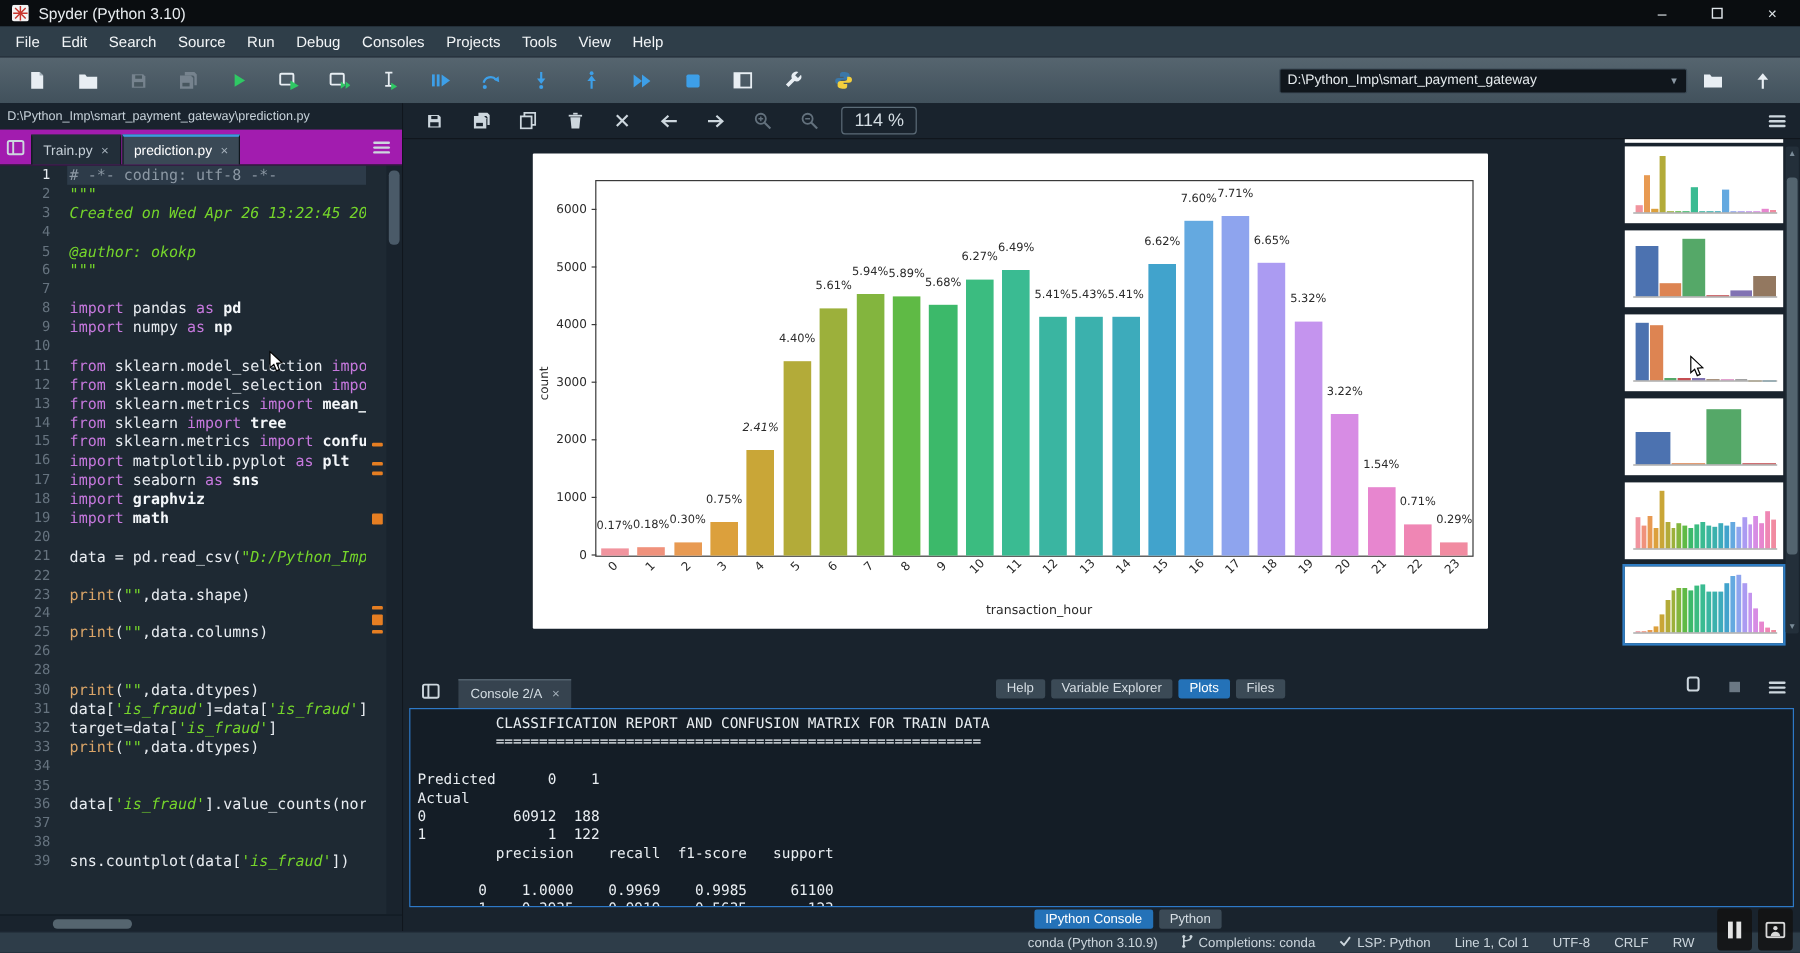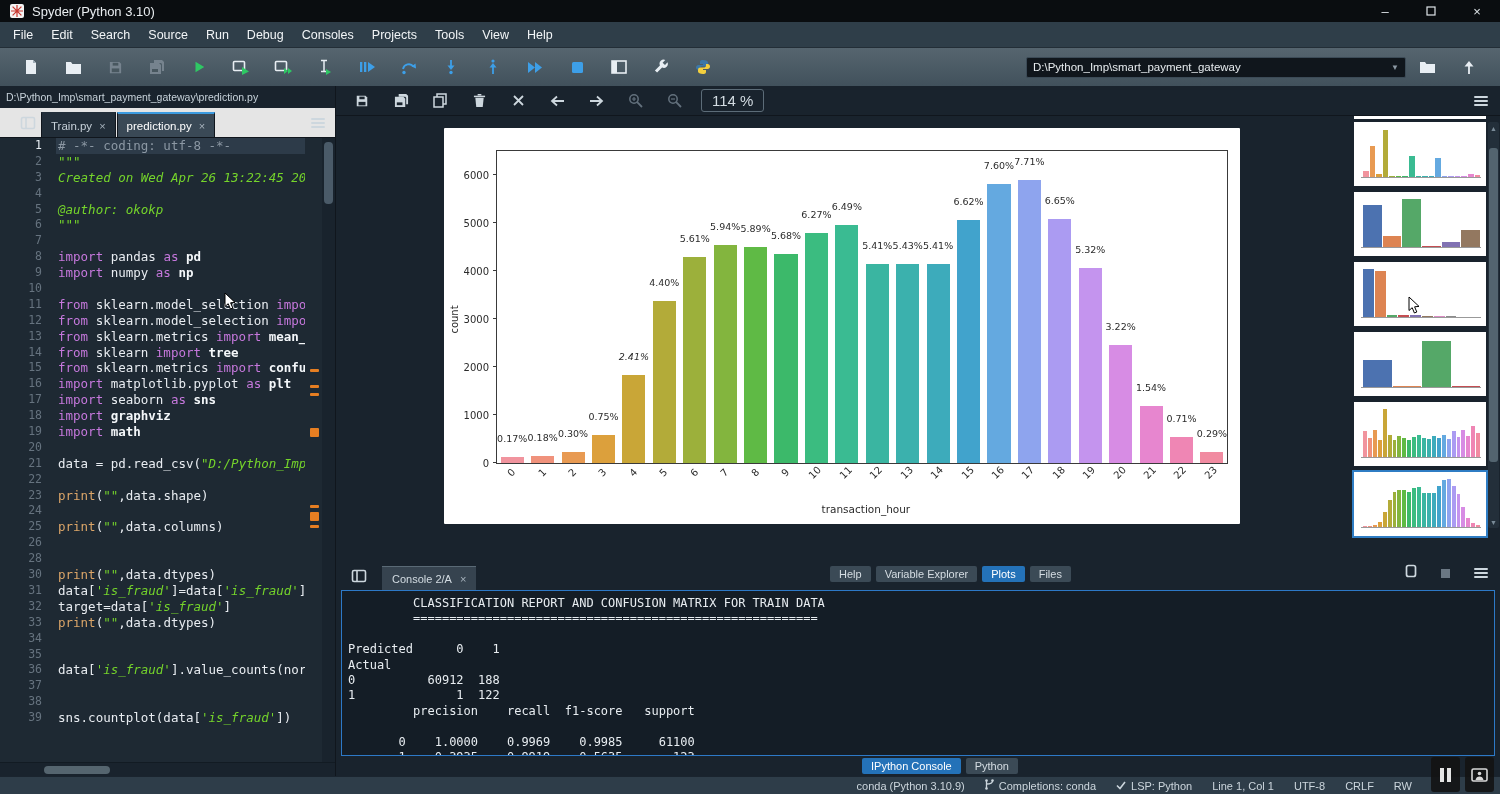--- a/index.html
+++ b/index.html
@@ -13,27 +13,27 @@
 .wbtns{margin-left:auto;display:flex;height:100%}
 .wbtn{width:46px;display:flex;align-items:center;justify-content:center;color:#dfe5e9;font-size:13px}
 
 
 .menubar{position:absolute;top:22px;left:0;right:0;height:26px;background:#2f3e49;display:flex;align-items:center;padding-left:4px;border-bottom:1px solid #232e37}
 .menuitem{padding:3px 9px;color:#f2f5f7;font-size:12.5px}
 
 
 .toolbar{position:absolute;top:48px;left:0;right:0;height:38px;background:linear-gradient(#56656f,#41515c);display:flex;align-items:center;padding:0 10px}
 .tbtn{width:42px;height:30px;display:flex;align-items:center;justify-content:center}
-.cwd{width:380px;height:21px;background:#10161c;border:1px solid #3c4b57;border-radius:2px;color:#e6ebee;font-size:11.5px;display:flex;align-items:center;padding:0 6px;margin-left:auto;white-space:nowrap;overflow:hidden}
+.cwd{width:340px;height:21px;background:#10161c;border:1px solid #3c4b57;border-radius:2px;color:#e6ebee;font-size:11.5px;display:flex;align-items:center;padding:0 6px;margin-left:auto;white-space:nowrap;overflow:hidden}
 .cwd .caret{margin-left:auto;color:#8b98a3;font-size:8px}
 
 
 .editorpane{position:absolute;left:0;top:86px;width:336px;bottom:18px;background:#1e2933;border-right:1px solid #10161d}
 .pathbar{height:22px;line-height:22px;padding-left:6px;color:#c7d2da;font-size:10.5px;background:#19232d;white-space:nowrap;overflow:hidden}
-.tabbar{height:30px;background:#e5e5e5;display:flex;align-items:flex-end;border-bottom:1px solid #10161d;position:relative;padding-left:15px}
+.tabbar{height:30px;background:#a21caf;display:flex;align-items:flex-end;border-bottom:1px solid #10161d;position:relative;padding-left:0}
 .filesicon{width:26px;height:26px;display:flex;align-items:center;justify-content:center;margin-bottom:1px}
 .etab{height:25px;display:flex;align-items:center;padding:0 9px;font-size:11.5px;color:#c6d0d8;background:#222e39;border:1px solid #10161d;border-bottom:none;gap:7px;border-top:2px solid transparent}
 .etab.active{background:#3a4956;border-top:2px solid #3c9be0;color:#fff}
 .closex{color:#a7b3bd;font-size:11px}
 .hamb{width:14px;height:10px;display:flex;flex-direction:column;justify-content:space-between}
 .hamb i{height:2px;background:#cdd7de;border-radius:1px}
 .tabbar .hamb{position:absolute;right:10px;bottom:9px}
 .code{position:absolute;top:52px;bottom:14px;left:0;right:0;overflow:hidden}
 .row{display:flex;height:15.9px;line-height:15.9px;font-family:"DejaVu Sans Mono",monospace;font-size:12.5px}
 .ln{width:56px;flex:none;text-align:right;padding-right:14px;color:#66737f;font-size:11.5px}

